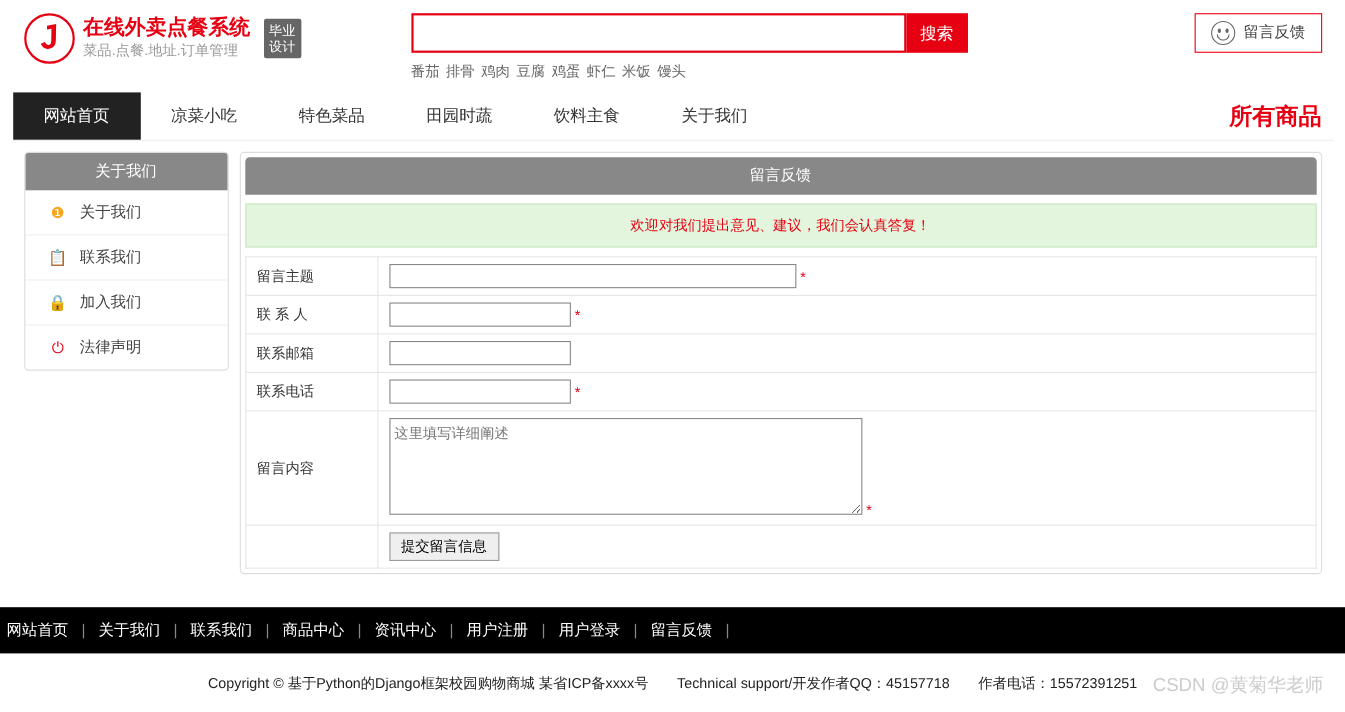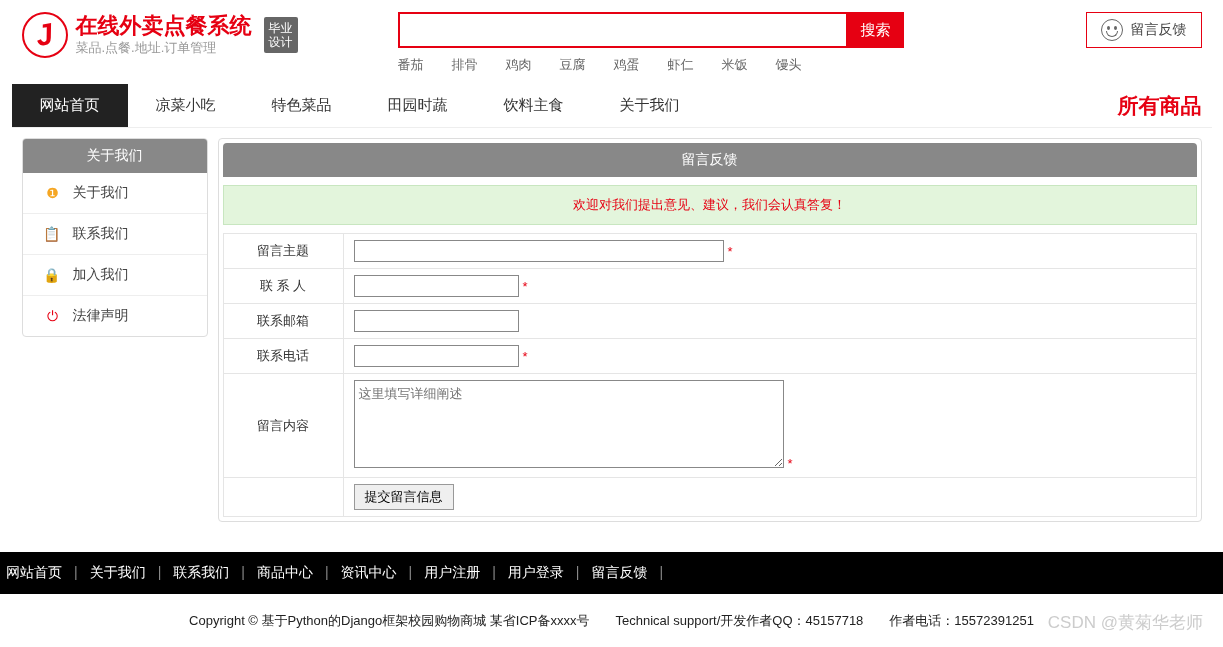--- a/index.html
+++ b/index.html
@@ -4,29 +4,29 @@
   <style>
     * { margin: 0; padding: 0; box-sizing: border-box; }
     body { font-family: "Microsoft YaHei", Arial, sans-serif; font-size: 14px; background: #fff; }
     .container { width: 1200px; margin: 0 auto; }
     
     .header { display: flex; align-items: flex-start; padding: 12px 10px 10px; }
     .logo-area { display: flex; align-items: center; gap: 8px; }
     .logo-circle { width: 46px; height: 46px; border: 2px solid #e60012; border-radius: 50%; display: flex; align-items: center; justify-content: center; position: relative; overflow: hidden; }
     .logo-inner { font-size: 30px; font-style: italic; font-weight: bold; color: #e60012; transform: rotate(-10deg); }
     .logo-text { display: flex; flex-direction: column; }
-    .logo-title { color: #e60012; font-size: 22px; font-weight: bold; line-height: 1.2; }
+    .logo-title { color: #e60012; font-size: 19px; font-weight: bold; line-height: 1.2; }
     .logo-sub { color: #999; font-size: 13px; line-height: 1.4; }
     .badge { background: #666; color: #fff; font-size: 12px; padding: 4px 5px; line-height: 1.2; border-radius: 2px; margin-left: 4px; text-align: right; }
     
     .search-area { margin-left: 100px; }
     .search-box { display: flex; }
     .search-input { width: 450px; height: 36px; border: 2px solid #e60012; padding: 0 8px; font-size: 14px; outline: none; }
     .search-btn { width: 56px; height: 36px; background: #e60012; color: #fff; border: none; font-size: 15px; cursor: pointer; }
-    .hot-words { margin-top: 8px; display: flex; gap: 28px; color: #666; font-size: 13px; }
+    .hot-words { margin-top: 8px; display: flex; gap: 6px; color: #666; font-size: 13px; }
     .hot-words span { cursor: pointer; }
     
     .feedback-btn { margin-left: auto; border: 1px solid #e60012; padding: 6px 14px; display: flex; align-items: center; gap: 8px; color: #444; cursor: pointer; }
     .face-icon { width: 22px; height: 22px; border: 1.5px solid #666; border-radius: 50%; position: relative; }
     .face-icon::before { content: ''; position: absolute; width: 3px; height: 4px; background: #666; border-radius: 50%; top: 6px; left: 5px; box-shadow: 7px 0 0 #666; }
     .face-icon::after { content: ''; position: absolute; width: 10px; height: 5px; border: 1.5px solid #666; border-top: none; border-radius: 0 0 10px 10px; bottom: 3px; left: 4px; }
     
     .nav { background: #fff; border-bottom: 1px solid #eee; display: flex; align-items: center; }
     .nav-item { padding: 12px 28px; color: #333; cursor: pointer; font-size: 15px; }
     .nav-item.active { background: #222; color: #fff; }
@@ -43,21 +43,21 @@
     .icon-doc { color: #1ba3e0; }
     .icon-lock { color: #f5a623; }
     .icon-power { color: #e60012; }
     
     .content { flex: 1; border: 1px solid #ddd; border-radius: 4px; padding: 4px; }
     .content-header { background: #888; color: #fff; text-align: center; padding: 8px 0; font-size: 14px; border-radius: 4px 4px 0 0; }
     .welcome-bar { background: #e3f5dc; border: 1px solid #c8e6c0; color: #e60012; text-align: center; padding: 10px; margin: 8px 0; font-size: 13px; }
     
     .form-table { width: 100%; border-collapse: collapse; }
     .form-table td { border: 1px solid #e5e5e5; padding: 6px 10px; font-size: 13px; vertical-align: middle; }
-    .form-table td:first-child { width: 120px; text-align: center; color: #333; }
+    .form-table td:first-child { width: 120px; text-align: left; color: #333; }
     .form-input { border: 1px solid #888; padding: 2px 4px; font-size: 13px; height: 22px; }
     .input-long { width: 370px; }
     .input-short { width: 165px; }
     .required { color: #e60012; margin-left: 4px; }
     .form-textarea { width: 430px; height: 88px; border: 1px solid #888; padding: 4px; font-size: 13px; font-family: inherit; resize: both; }
     .submit-btn { border: 1px solid #999; background: #efefef; padding: 3px 10px; cursor: pointer; font-size: 13px; }
     
     .footer-nav { background: #000; color: #fff; text-align: left; padding: 12px 0; font-size: 14px; margin-top: 20px; }
     .footer-nav span { padding: 0 6px; }
     .footer-nav .sep { color: #888; }

